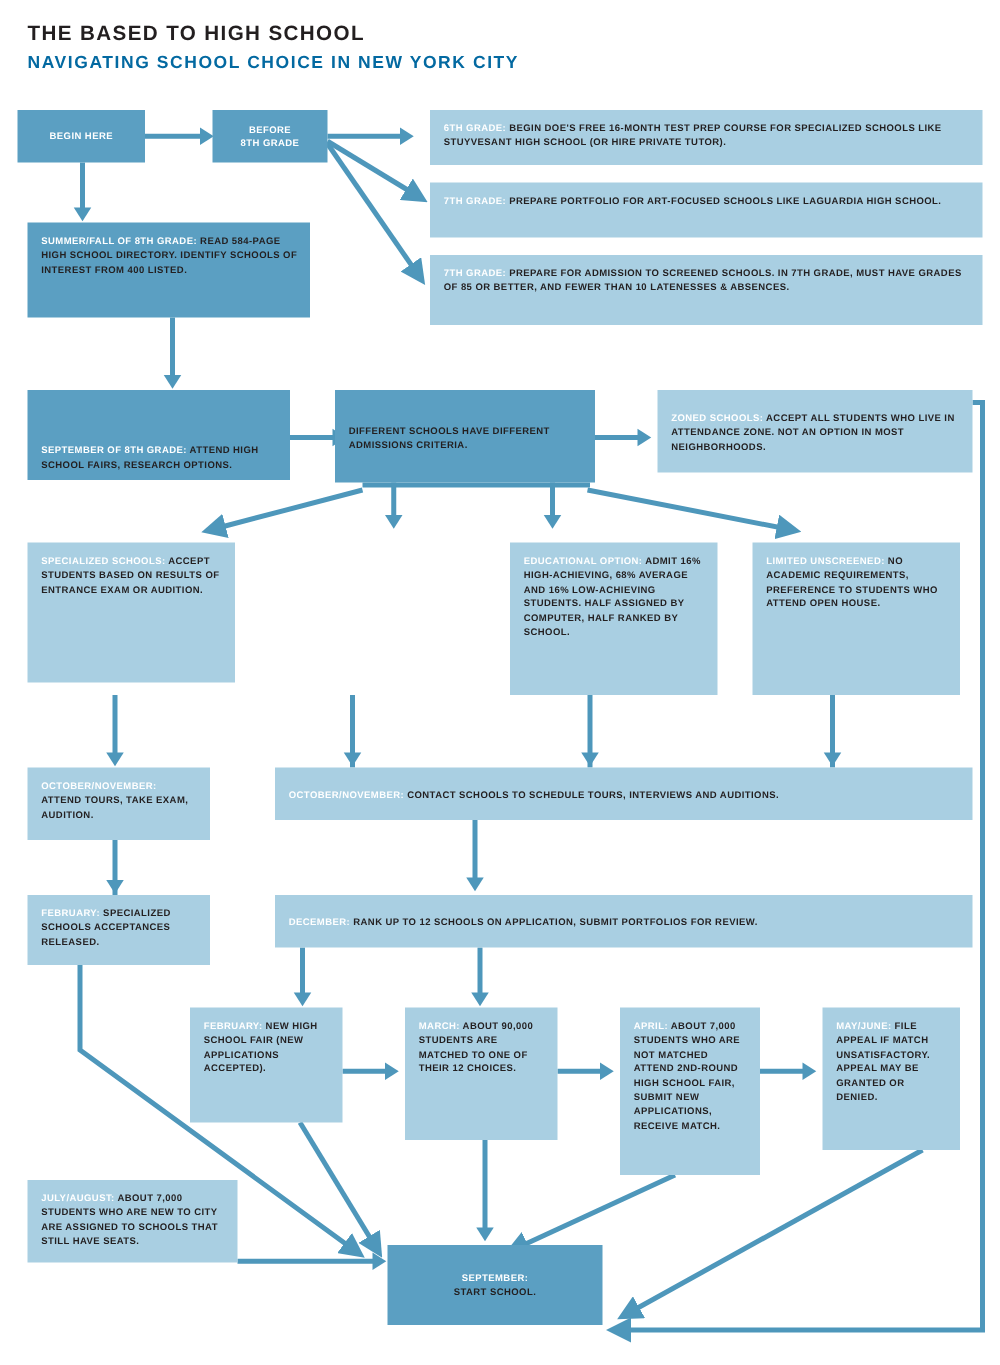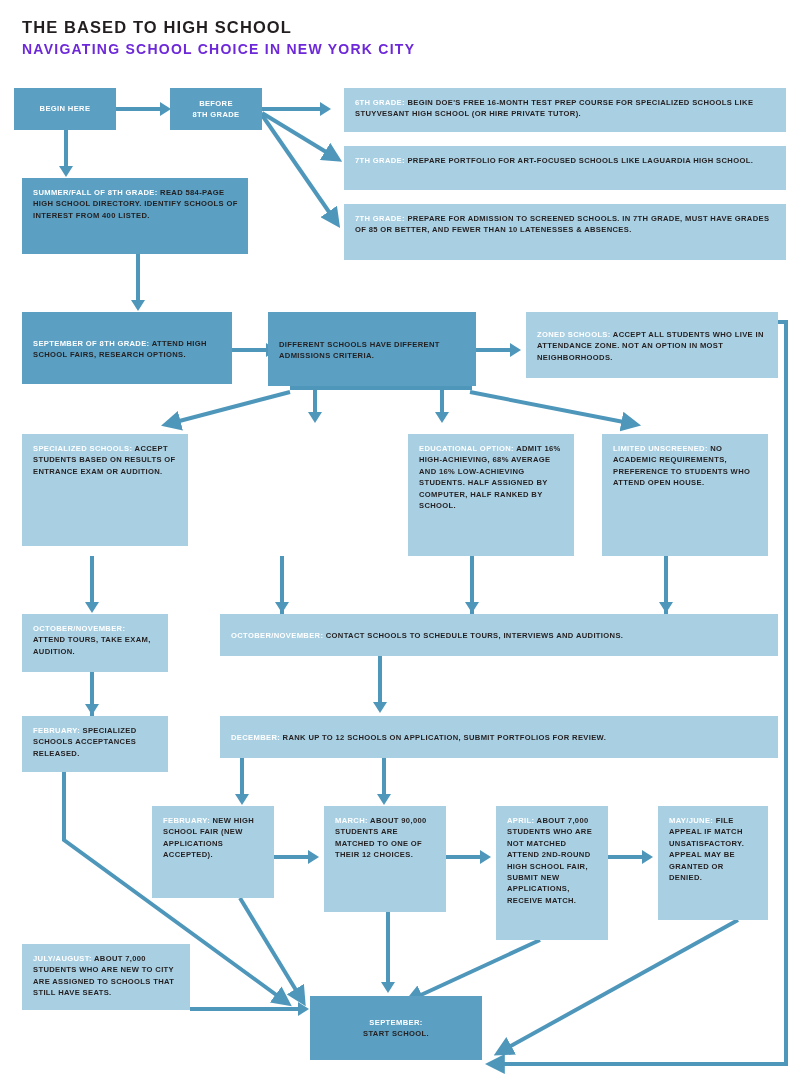--- a/index.html
+++ b/index.html
@@ -26,21 +26,21 @@
     color: #231f20;
     white-space: nowrap;
   }
   #subtitle {
     position: absolute;
     left: 22px;
     top: 41px;
     font-size: 14px;
     font-weight: bold;
     letter-spacing: 1.25px;
-    color: #6d28d9;
+    color: #0369a1;
     white-space: nowrap;
   }
   
   .box {
     position: absolute;
     box-sizing: border-box;
     color: #231f20;
     font-size: 7.6px;
     font-weight: bold;
     letter-spacing: 0.35px;
@@ -216,21 +216,21 @@
   </div>
 
   <div class="box light" style="left:344px; top:204px; width:442px; height:56px;">
     <span class="lead">7TH GRADE:</span><span> PREPARE FOR ADMISSION TO SCREENED SCHOOLS. IN 7TH GRADE, MUST HAVE GRADES OF 85 OR BETTER, AND FEWER THAN 10 LATENESSES &amp; ABSENCES.</span>
   </div>
 
   <div class="box dark" style="left:22px; top:178px; width:226px; height:76px;">
     <span class="lead">SUMMER/FALL OF 8TH GRADE:</span><span> READ 584-PAGE HIGH SCHOOL DIRECTORY. IDENTIFY SCHOOLS OF INTEREST FROM 400 LISTED.</span>
   </div>
 
-  <div class="box dark vcenter" style="left:22px; top:312px; width:210px; height:72px;">
+  <div class="box dark vcenter" style="left:22px; top:312px; width:210px; height:72px;justify-content:flex-end;">
     <div><span class="lead">SEPTEMBER OF 8TH GRADE:</span><span> ATTEND HIGH SCHOOL FAIRS, RESEARCH OPTIONS.</span></div>
   </div>
 
   <div class="box dark vcenter" style="left:268px; top:312px; width:208px; height:74px;">
     <div><span>DIFFERENT SCHOOLS HAVE DIFFERENT ADMISSIONS CRITERIA.</span></div>
   </div>
 
   <div class="box light vcenter" style="left:526px; top:312px; width:252px; height:66px;">
     <div><span class="lead">ZONED SCHOOLS:</span><span> ACCEPT ALL STUDENTS WHO LIVE IN ATTENDANCE ZONE. NOT AN OPTION IN MOST NEIGHBORHOODS.</span></div>
   </div>

